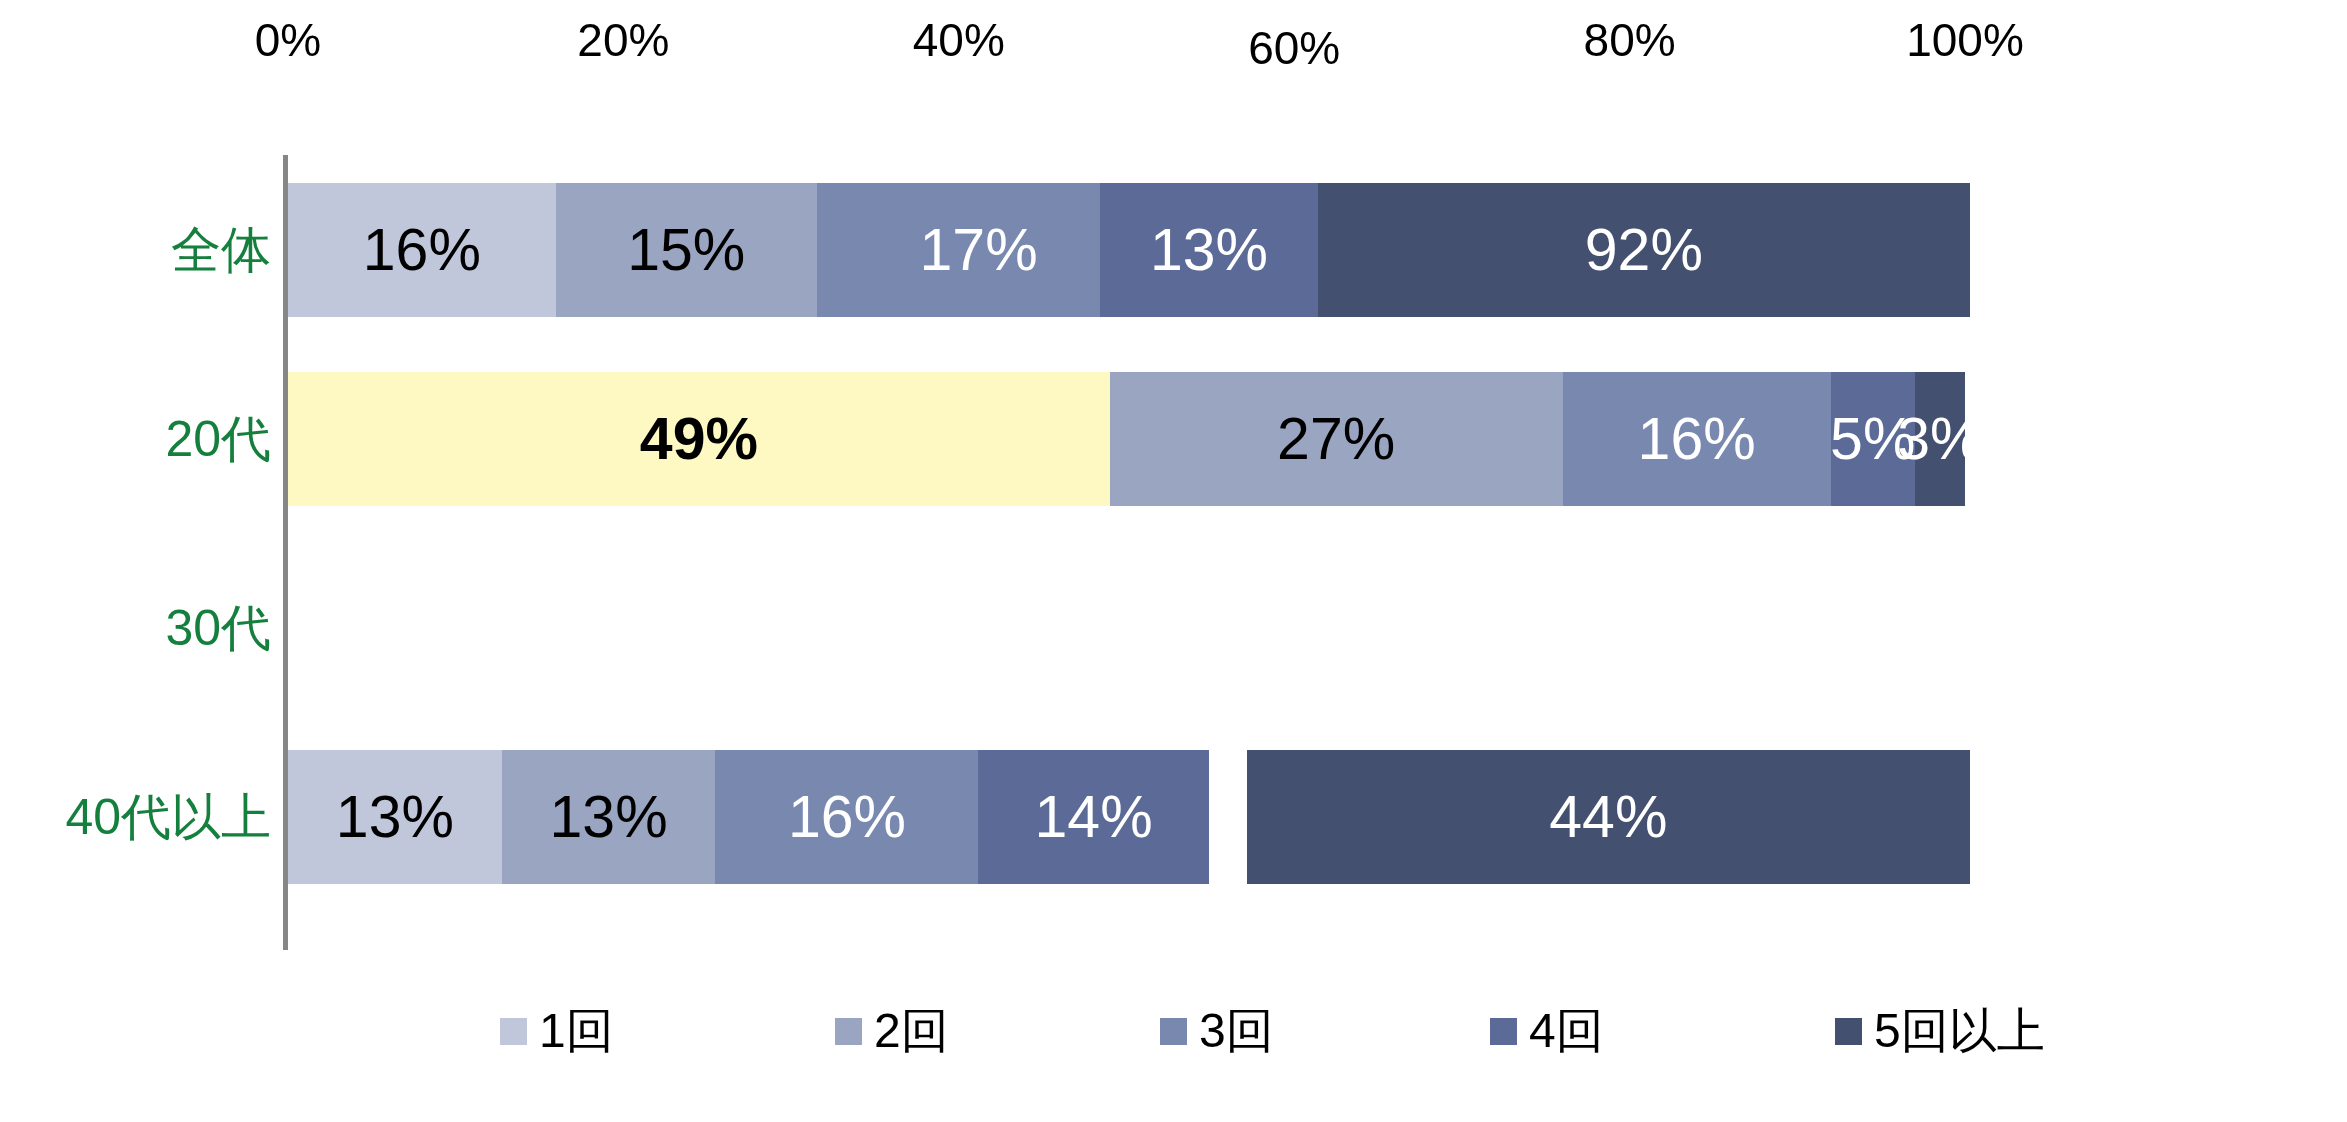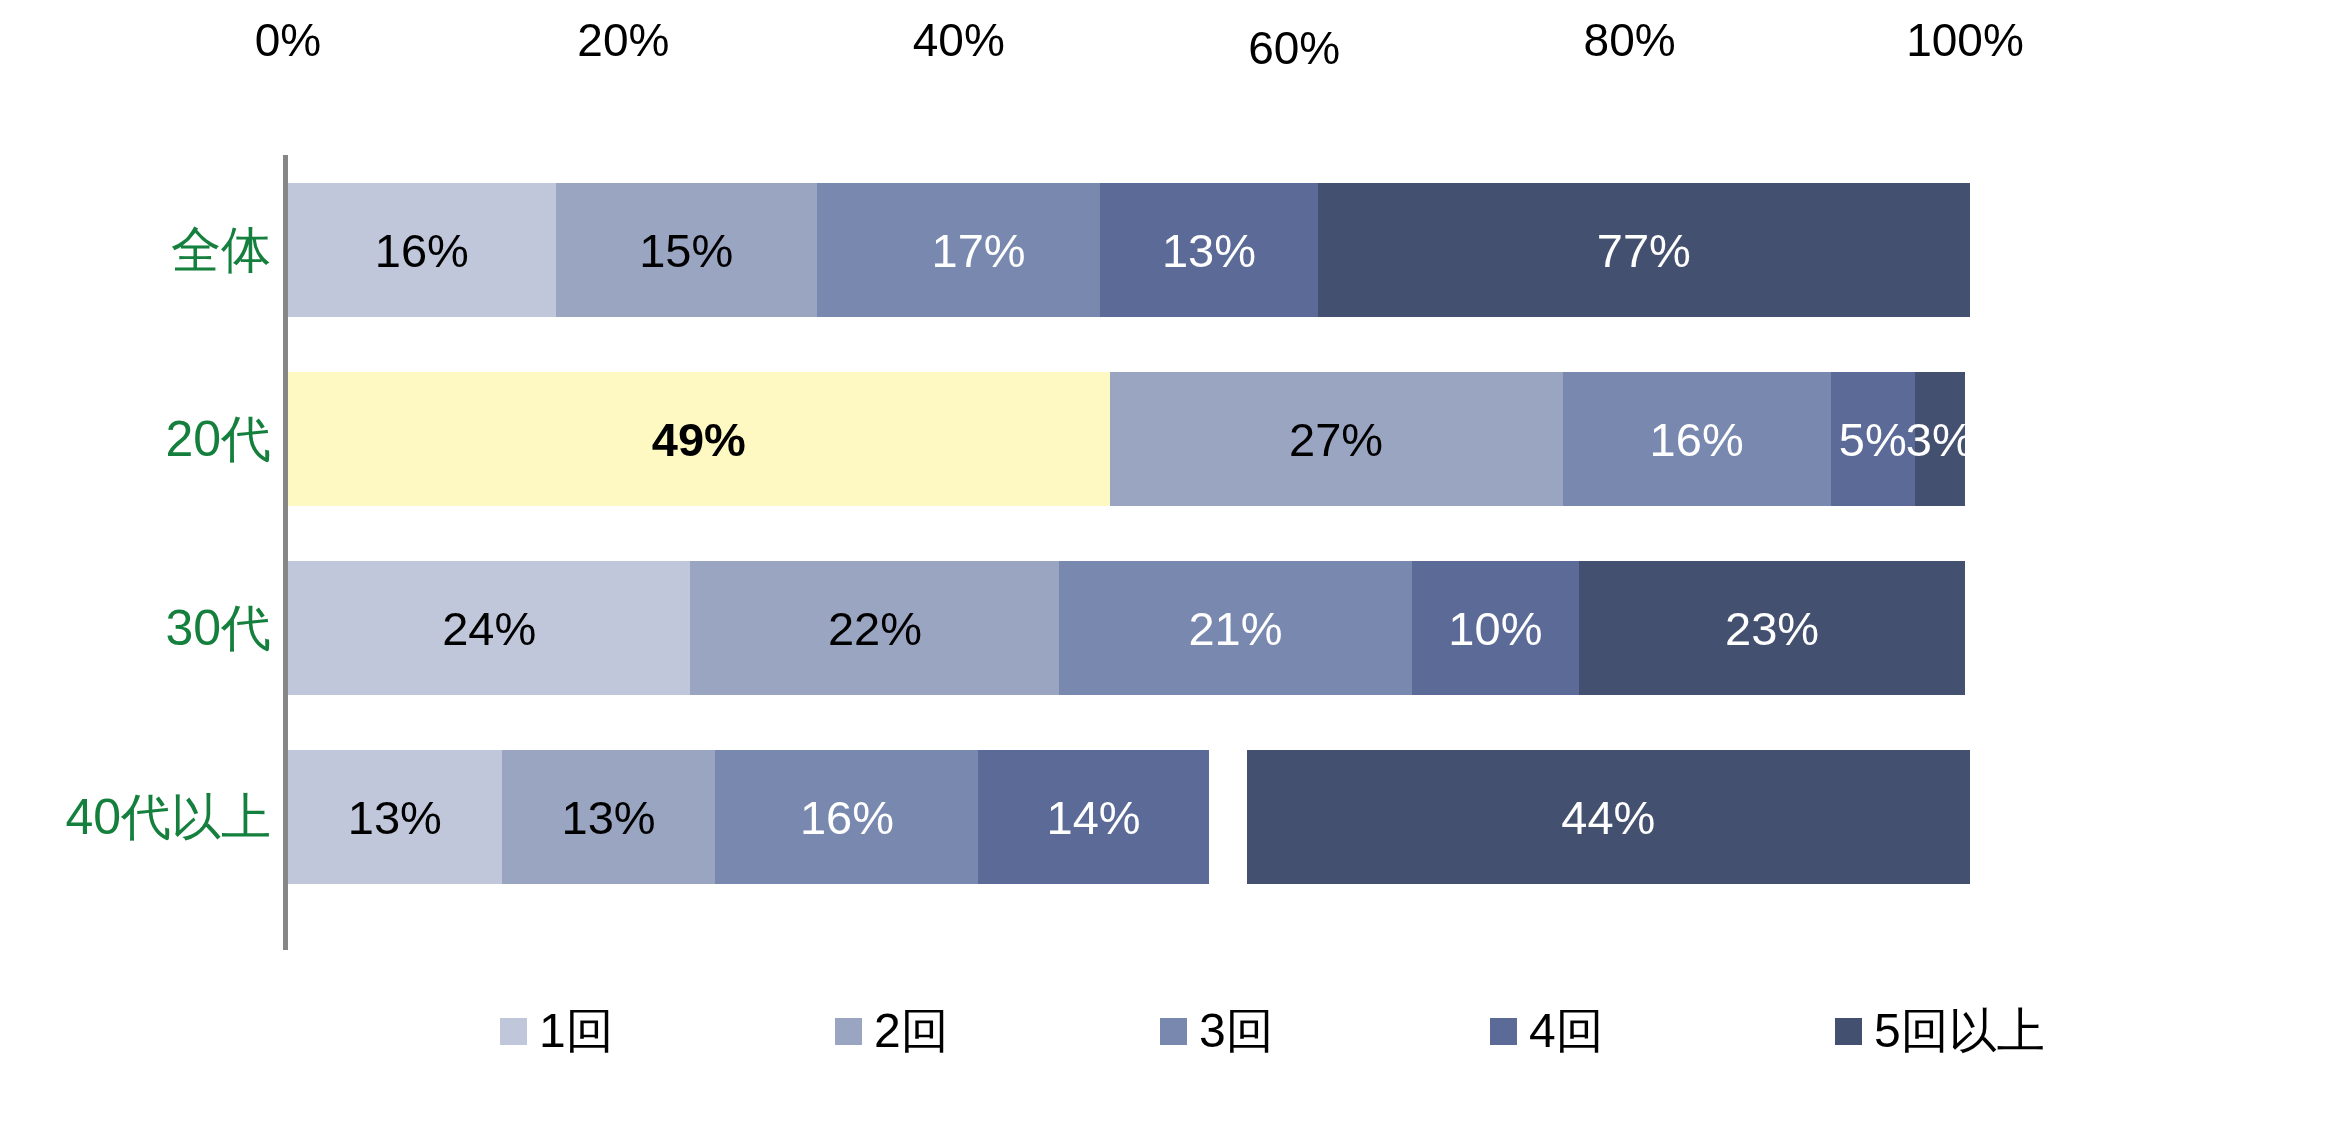--- a/index.html
+++ b/index.html
@@ -68,21 +68,21 @@
   }
   .seg {
     position: relative;
     height: 134px;
     display: flex;
     align-items: center;
     justify-content: center;
     box-sizing: border-box;
   }
   .seg-label {
-    font-size: 47px;
+    font-size: 59px;
     white-space: nowrap;
     line-height: 1;
     pointer-events: none;
   }
   .seg.dark-text .seg-label { color: #000000; }
   .seg.light-text .seg-label { color: #ffffff; }
   .seg.overflow-label .seg-label {
     position: absolute;
     left: 50%;
     transform: translateX(-50%);
@@ -157,55 +157,38 @@
         <div class="seg dark-text" style="width: 262px; background: rgb(154, 165, 194);">
           <span class="seg-label">15%</span>
         </div>
         <div class="seg light-text" style="width: 284px; background: rgb(120, 136, 175); padding-left: 40px;">
           <span class="seg-label">17%</span>
         </div>
         <div class="seg light-text" style="width: 218.01px; background: rgb(91, 106, 150);">
           <span class="seg-label">13%</span>
         </div>
         <div class="seg light-text" style="width: 654.03px; background: rgb(68, 80, 111);">
-          <span class="seg-label">77%</span>
+          <span class="seg-label">92%</span>
         </div>
       </div>
       <div class="bar-row" style="top: 217px;">
         <div class="seg dark-text" style="width: 821.73px; background: #fef9c3; font-weight: bold;">
           <span class="seg-label">49%</span>
         </div>
         <div class="seg dark-text" style="width: 452.79px; background: rgb(154, 165, 194);">
           <span class="seg-label">27%</span>
         </div>
         <div class="seg light-text" style="width: 268.32px; background: rgb(120, 136, 175);">
           <span class="seg-label">16%</span>
         </div>
         <div class="seg light-text overflow-label" style="width: 83.85px; background: rgb(91, 106, 150);">
           <span class="seg-label">5%</span>
         </div>
         <div class="seg light-text overflow-label" style="width: 50.31px; background: rgb(68, 80, 111);">
           <span class="seg-label">3%</span>
-        </div>
-      </div>
-      <div class="bar-row" style="top: 406px;">
-        <div class="seg dark-text" style="width: 402.48px; background: rgb(193, 199, 219);">
-          <span class="seg-label">24%</span>
-        </div>
-        <div class="seg dark-text" style="width: 368.94px; background: rgb(154, 165, 194);">
-          <span class="seg-label">22%</span>
-        </div>
-        <div class="seg light-text" style="width: 352.17px; background: rgb(120, 136, 175);">
-          <span class="seg-label">21%</span>
-        </div>
-        <div class="seg light-text" style="width: 167.7px; background: rgb(91, 106, 150);">
-          <span class="seg-label">10%</span>
-        </div>
-        <div class="seg light-text" style="width: 385.71px; background: rgb(68, 80, 111);">
-          <span class="seg-label">23%</span>
         </div>
       </div>
       <div class="bar-row" style="top: 595px;">
         <div class="seg dark-text" style="width: 218.01px; background: rgb(193, 199, 219);">
           <span class="seg-label">13%</span>
         </div>
         <div class="seg dark-text" style="width: 218.01px; background: rgb(154, 165, 194);">
           <span class="seg-label">13%</span>
         </div>
         <div class="seg light-text" style="width: 268.32px; background: rgb(120, 136, 175);">

